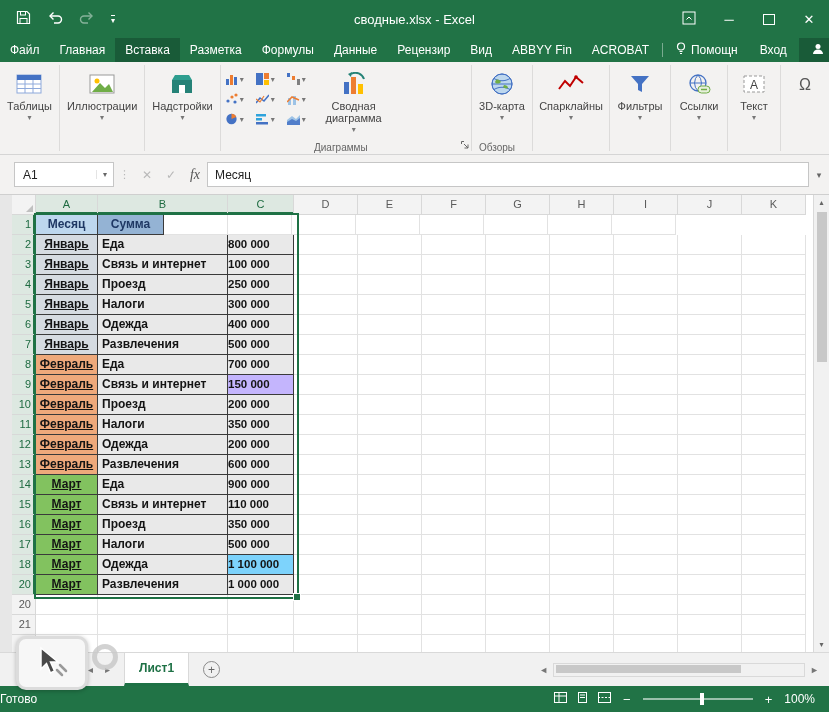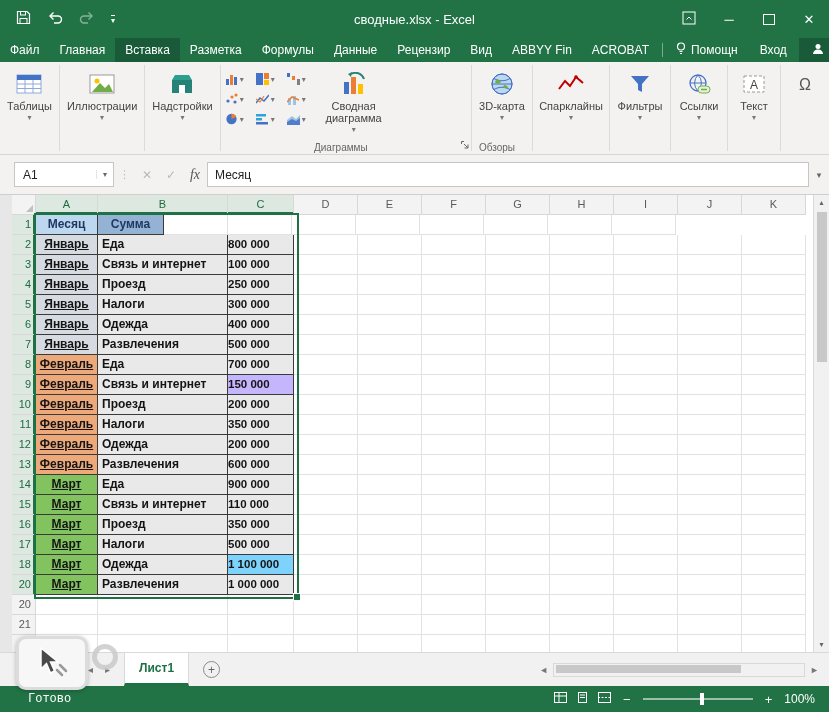--- a/index.html
+++ b/index.html
@@ -78,21 +78,21 @@
   .sheetbar{position:absolute;left:0;top:652px;width:100%;height:34px;background:#F1F1F1;border-top:1px solid #D9D9D9;box-sizing:border-box;display:flex;align-items:center;color:#444;}
   .snav{display:flex;gap:12px;margin-left:88px;color:#777;font-size:10px;}
   .sheettab{margin-left:14px;height:100%;display:flex;align-items:center;padding:0 14px;background:#fff;border-left:1px solid #D9D9D9;border-right:1px solid #D9D9D9;border-bottom:3px solid #1E7145;box-sizing:border-box;color:#1E7145;font-weight:bold;}
   .addsheet{margin-left:14px;width:15px;height:15px;border:1px solid #8A8A8A;border-radius:50%;display:flex;align-items:center;justify-content:center;color:#666;font-size:12px;line-height:1;}
   .hscroll{margin-left:auto;margin-right:10px;display:flex;align-items:center;gap:5px;color:#777;font-size:9px;}
   .htrack{width:250px;height:12px;background:#F1F1F1;border:1px solid #D9D9D9;position:relative;}
   .hthumb{position:absolute;left:2px;top:1px;height:8px;width:185px;background:#C8C8C8;}
 
   
   .statusbar{position:absolute;left:0;top:686px;width:100%;height:26px;background:#217346;color:#fff;display:flex;align-items:center;}
-  .sb-mode{padding-left:28px;font-family:Liberation Mono, monospace;}
+  .sb-mode{padding-left:0;}
   .sb-stats{display:flex;gap:26px;margin-left:128px;}
   .sb-right{margin-left:auto;display:flex;align-items:center;gap:12px;padding-right:14px;}
   .viewicons{display:flex;gap:9px;align-items:center;}
   .zoomtrack{width:110px;height:2px;background:rgba(255,255,255,.55);position:relative;}
   .zoomthumb{position:absolute;left:52%;top:-5px;width:4px;height:12px;background:#fff;}
   .zbtn{font-size:13px;}
 
   
   .watermark{position:absolute;left:92px;top:644px;display:flex;align-items:center;gap:8px;z-index:30;opacity:.8;pointer-events:none;}
   .wm-ring{width:26px;height:26px;border:5px solid #C7C7C7;border-radius:50%;box-sizing:border-box;}

